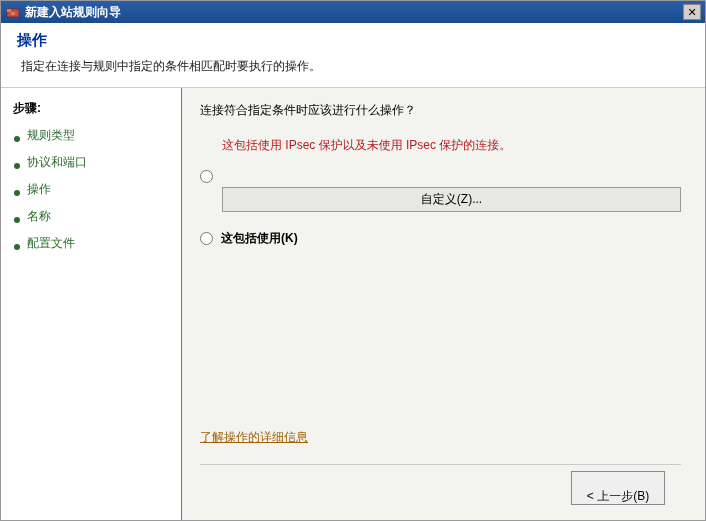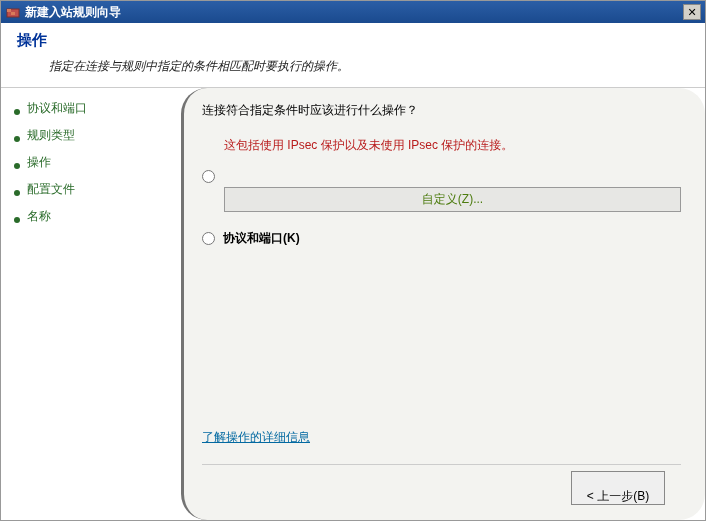--- a/index.html
+++ b/index.html
@@ -4,34 +4,34 @@
 <style>
 * { box-sizing: border-box; margin: 0; padding: 0; }
 body { font-family: "Microsoft YaHei", SimSun, Tahoma, sans-serif; font-size: 12px; background: #fff; }
 .window { width: 706px; height: 521px; background: #fff; display: flex; flex-direction: column; border: 1px solid #999; }
 .titlebar { height: 22px; background: linear-gradient(#2b5ea6, #1a4a8e); color: #fff; display: flex; align-items: center; padding: 0 4px; }
 .titlebar-icon { width: 16px; height: 16px; margin-right: 4px; display: inline-flex; align-items: center; justify-content: center; }
 .titlebar-title { flex: 1; font-weight: bold; font-size: 12px; }
 .titlebar-close { width: 18px; height: 16px; background: #d4d0c8; border: 1px solid #888; color: #000; display: flex; align-items: center; justify-content: center; font-size: 11px; line-height: 1; cursor: pointer; font-family: Arial; }
 .header { padding: 8px 16px 12px; border-bottom: 1px solid #ccc; background: #fff; }
 .header-title { font-size: 15px; font-weight: bold; color: #003399; margin-bottom: 8px; }
-.header-desc { font-size: 12px; color: #222; margin-left: 32px; font-style: italic; }
+.header-desc { font-size: 12px; color: #222; margin-left: 4px; }
 .body { flex: 1; display: flex; overflow: hidden; }
 .sidebar { width: 180px; padding: 12px 12px; background: #fff; }
 .sidebar-heading { font-weight: bold; color: #000; margin-bottom: 10px; font-size: 12px; }
 .step { display: flex; align-items: center; margin-bottom: 10px; color: #2a6b2a; font-size: 12px; cursor: pointer; }
 .step-bullet { width: 8px; height: 8px; margin-right: 6px; display: inline-block; }
-.content { flex: 1; padding: 14px 24px 10px 18px; display: flex; flex-direction: column; background: #f3f3f0; border-left: 3px solid #737373; border-radius: 26px; }
+.content { flex: 1; padding: 14px 24px 10px 18px; display: flex; flex-direction: column; background: #f3f3f0; border-left: 1px solid #737373; }
 .question { font-size: 12px; color: #000; margin-bottom: 18px; }
 .opt-row { display: flex; align-items: flex-start; margin-bottom: 4px; }
 .opt-row input[type=radio] { margin-top: 2px; margin-right: 8px; }
 .opt-label { font-weight: bold; font-size: 12px; }
 .opt-desc { font-size: 12px; color: #b91c1c; margin-left: 22px; margin-bottom: 14px; line-height: 1.45; }
-.custom-btn { margin-left: 22px; margin-bottom: 18px; padding: 3px 12px; font-size: 12px; border: 1px solid #999; background: #e7e7e4; color: #4d7c0f; cursor: default; }
-.learn-link { color: #0369a1; text-decoration: underline; font-size: 12px; margin-top: auto; margin-bottom: 18px; cursor: pointer; }
+.custom-btn { margin-left: 22px; margin-bottom: 18px; padding: 3px 12px; font-size: 12px; border: 1px solid #999; background: #e7e7e4; color: #000000; cursor: default; }
+.learn-link { color: #a16207; text-decoration: underline; font-size: 12px; margin-top: auto; margin-bottom: 18px; cursor: pointer; }
 .footer { height: 46px; border-top: 1px solid #ccc; display: flex; align-items: center; justify-content: flex-end; padding: 0 16px; gap: 10px; background: #f3f3f0; }
 .footer button { min-width: 94px; height: 24px; font-size: 12px; border: 1px solid #888; background: #efefef; cursor: pointer; padding: 16px 8px; }
 .footer button.default { border: 2px solid #3a6ec0; }
 </style>
 </head>
 <body>
 
 <div class="window">
 
   <div class="titlebar">
@@ -47,66 +47,67 @@
   </div>
 
   <div class="header">
     <div class="header-title">操作</div>
     <div class="header-desc">指定在连接与规则中指定的条件相匹配时要执行的操作。</div>
   </div>
 
   <div class="body">
 
     <div class="sidebar">
+      <div class="sidebar-heading">步骤:</div>
+      <div class="step">
+        <span class="step-bullet"><svg width="8" height="8">
+              <circle cx="4" cy="4" r="3" fill="#2a6b2a"></circle>
+            </svg></span>
+        <span>规则类型</span>
+      </div>
       <div class="step">
         <span class="step-bullet"><svg width="8" height="8">
               <circle cx="4" cy="4" r="3" fill="#2a6b2a"></circle>
             </svg></span>
         <span>协议和端口</span>
-      </div>
-      <div class="step">
-        <span class="step-bullet"><svg width="8" height="8">
-              <circle cx="4" cy="4" r="3" fill="#2a6b2a"></circle>
-            </svg></span>
-        <span>规则类型</span>
       </div>
       <div class="step">
         <span class="step-bullet"><svg width="8" height="8">
               <circle cx="4" cy="4" r="3" fill="#2a6b2a"></circle>
             </svg></span>
         <span>操作</span>
       </div>
       <div class="step">
         <span class="step-bullet"><svg width="8" height="8">
               <circle cx="4" cy="4" r="3" fill="#2a6b2a"></circle>
             </svg></span>
-        <span>配置文件</span>
+        <span>名称</span>
       </div>
       <div class="step">
         <span class="step-bullet"><svg width="8" height="8">
               <circle cx="4" cy="4" r="3" fill="#2a6b2a"></circle>
             </svg></span>
-        <span>名称</span>
+        <span>配置文件</span>
       </div>
     </div>
 
     <div class="content">
       <div class="question">连接符合指定条件时应该进行什么操作？</div>
 
       <div class="opt-desc">这包括使用 IPsec 保护以及未使用 IPsec 保护的连接。</div>
 
       <label class="opt-row">
         <input type="radio" name="act" style="">
       </label>
 
       <button class="custom-btn" disabled="">自定义(Z)...</button>
 
       <label class="opt-row">
         <input type="radio" name="act" style="">
-        <span class="opt-label">协议和端口(K)</span>
+        <span class="opt-label">这包括使用(K)</span>
       </label>
 
       <a class="learn-link">了解操作的详细信息</a>
 
       <div class="footer">
         <button>&lt; 上一步(B)</button>
       </div>
     </div>
 
   </div>

